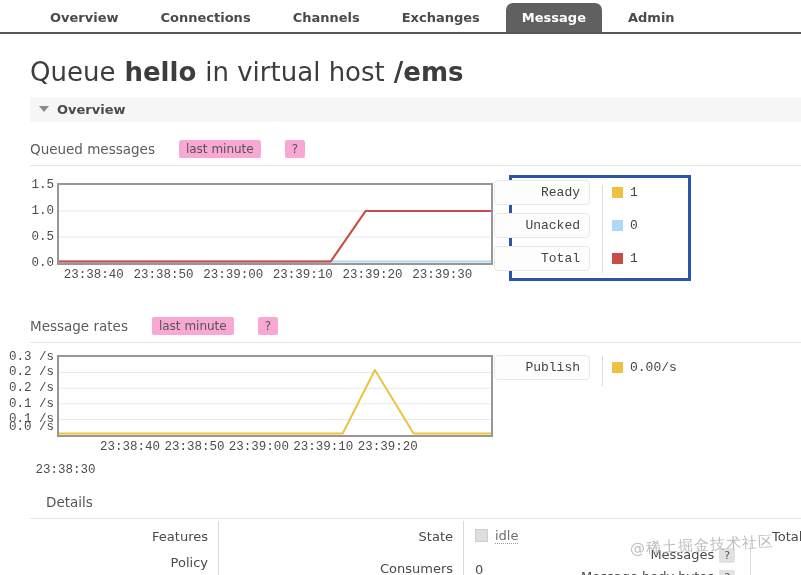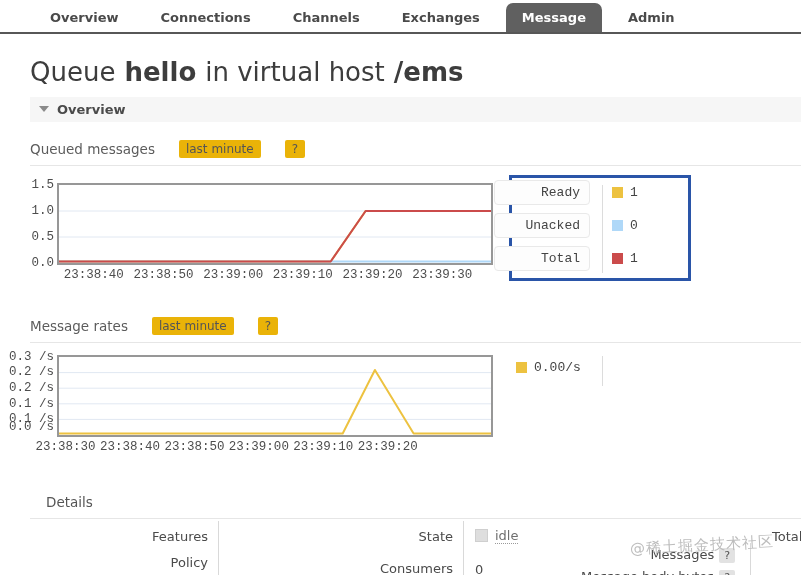--- a/index.html
+++ b/index.html
@@ -12,21 +12,21 @@
   
   .title{margin:24px 0 0 30px;font-size:26px;font-weight:normal;color:#3d3d3d;line-height:1.15;}
   .title span{margin-right:9px;}
   .title .bold{font-weight:bold;}
   
   .secbar{margin:9px 0 0 30px;background:#f6f6f6;height:25px;display:flex;align-items:center;gap:8px;padding-left:9px;cursor:pointer;}
   .tri{width:0;height:0;border-left:5px solid transparent;border-right:5px solid transparent;border-top:6px solid #8a8a8a;}
   .seclabel{font-size:13px;font-weight:bold;color:#4a4a4a;}
   
   .subhead{margin:18px 0 0 30px;display:flex;align-items:center;gap:24px;font-size:13.5px;color:#5c5c5c;height:19px;}
-  .badge{background:#eab308;color:#555;font-size:12px;padding:2px 7px;border-radius:2px;cursor:pointer;}
+  .badge{background:#f9a8d4;color:#555;font-size:12px;padding:2px 7px;border-radius:2px;cursor:pointer;}
   .rule{border:0;border-top:1px solid #e6e6e6;margin:6px 0 0 30px;}
   
   .chart-row{display:flex;margin-left:20px;font-family:Liberation Mono, monospace;}
   .chart-row.first{margin-top:17px;}
   .chart-row.second{margin-top:12px;}
   .chart{display:flex;}
   .ylabels{position:relative;width:37px;flex:none;}
   .ytick{position:absolute;right:3px;transform:translateY(-50%);font-size:12.5px;color:#4d4d4d;white-space:nowrap;}
   .plot{width:432px;height:78px;border:2px solid #979797;box-sizing:content-box;background:#fff;position:relative;}
   .xlabels{position:relative;height:16px;margin-top:3px;}
@@ -157,33 +157,34 @@
         </div>
       <div class="plotcol">
         <div class="plot"><svg width="432" height="78">
               <line x1="0" x2="432" y1="15.599999999999994" y2="15.599999999999994" stroke="#e1e8f2" stroke-width="1"></line>
               <line x1="0" x2="432" y1="31.200000000000003" y2="31.200000000000003" stroke="#e1e8f2" stroke-width="1"></line>
               <line x1="0" x2="432" y1="46.8" y2="46.8" stroke="#e1e8f2" stroke-width="1"></line>
               <line x1="0" x2="432" y1="62.4" y2="62.4" stroke="#e1e8f2" stroke-width="1"></line>
               <polyline fill="none" stroke="#edc240" stroke-width="2" stroke-linejoin="round" points="0.0,76.5 283.7,76.5 315.9,13.0 354.6,76.5 432.0,76.5"></polyline>
             </svg></div>
         <div class="xlabels">
-            <div class="xtick" style="left: 8.44776px;">23:38:30</div>
+            <div class="xtick" style="left: 8.44776px; margin-top: 23px;">23:38:30</div>
             <div class="xtick" style="left: 72.9254px;">23:38:40</div>
             <div class="xtick" style="left: 137.403px;">23:38:50</div>
             <div class="xtick" style="left: 201.881px;">23:39:00</div>
             <div class="xtick" style="left: 266.358px;">23:39:10</div>
             <div class="xtick" style="left: 330.836px;">23:39:20</div>
           </div>
       </div>
     </div>
     <div class="legend legend-rates">
       <div class="ldiv"></div>
       <div class="lrows">
         <div class="lrow">
+          <span class="chip">Publish</span>
           <span class="lval">
               <span class="sw" style="background: rgb(237, 194, 64);"></span>
               <span>0.00/s</span>
             </span>
         </div>
       </div>
     </div>
   </div>
 
   <div class="details-head">Details</div>

